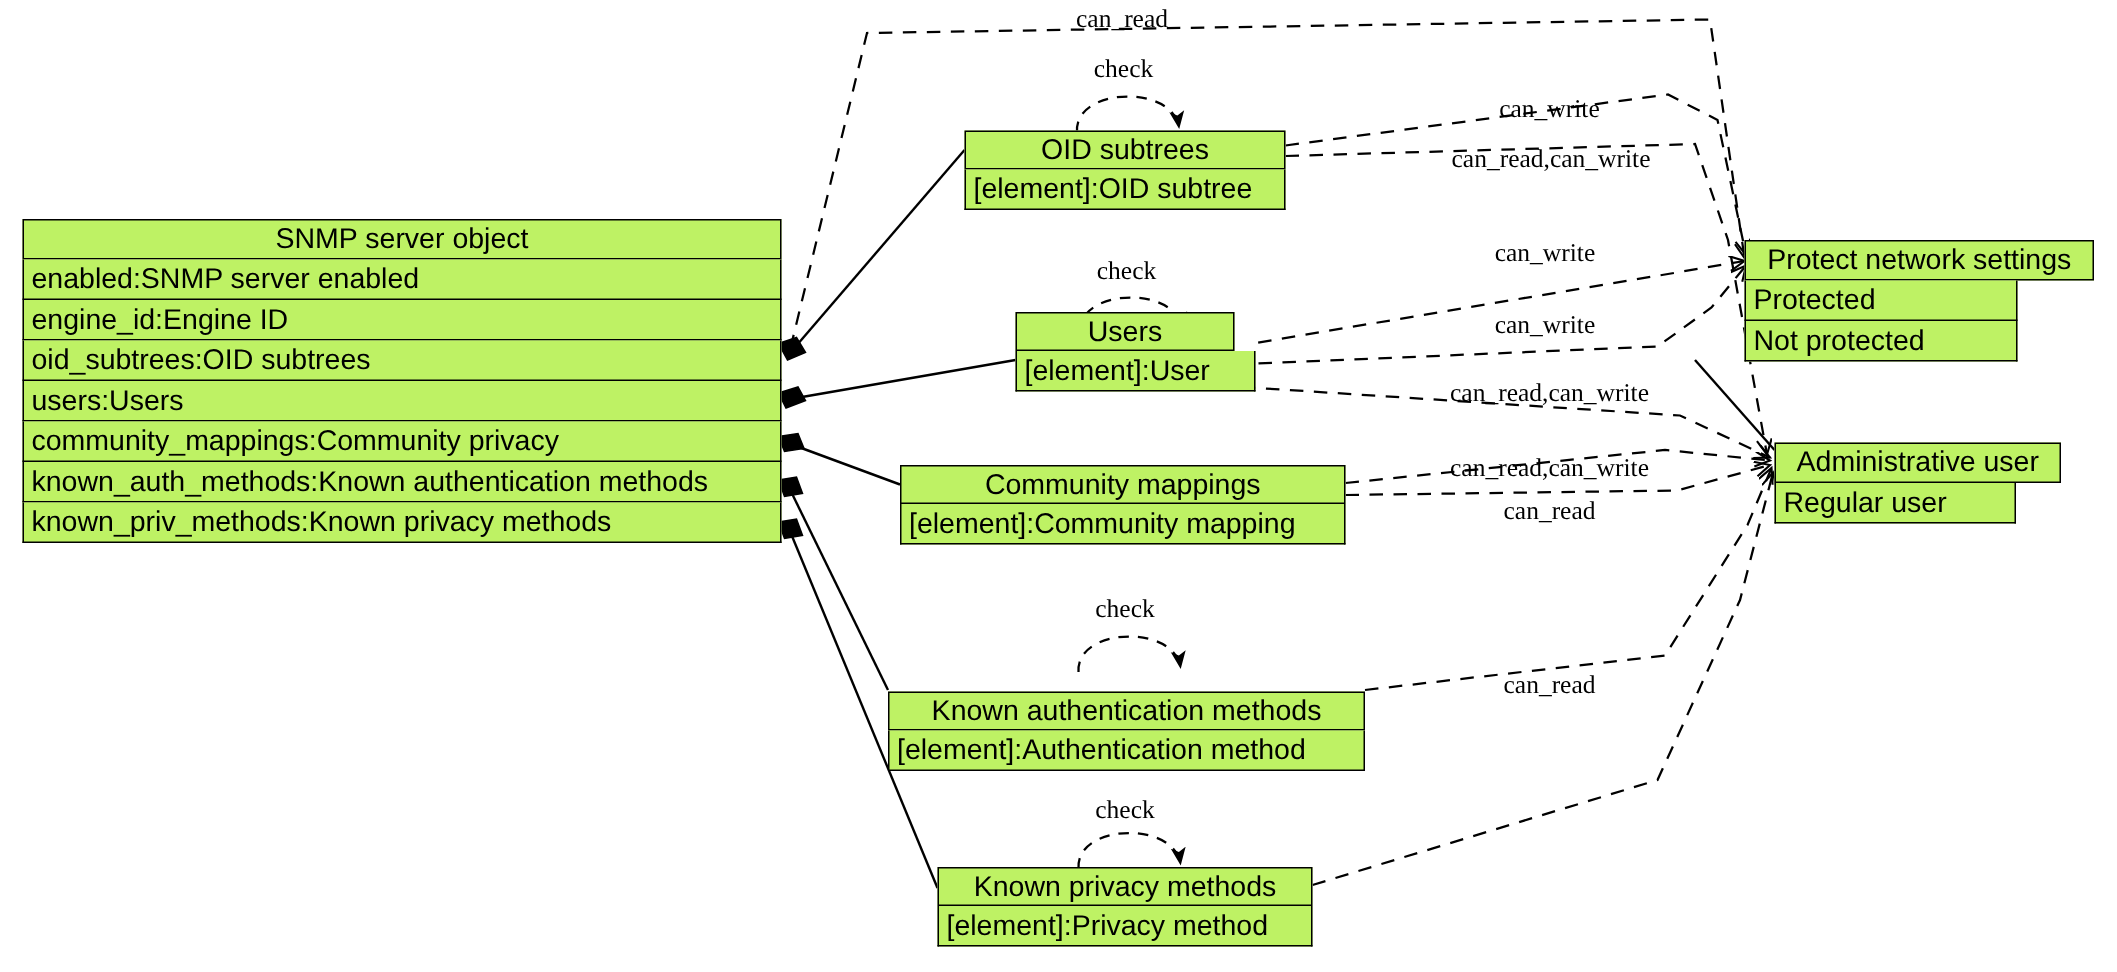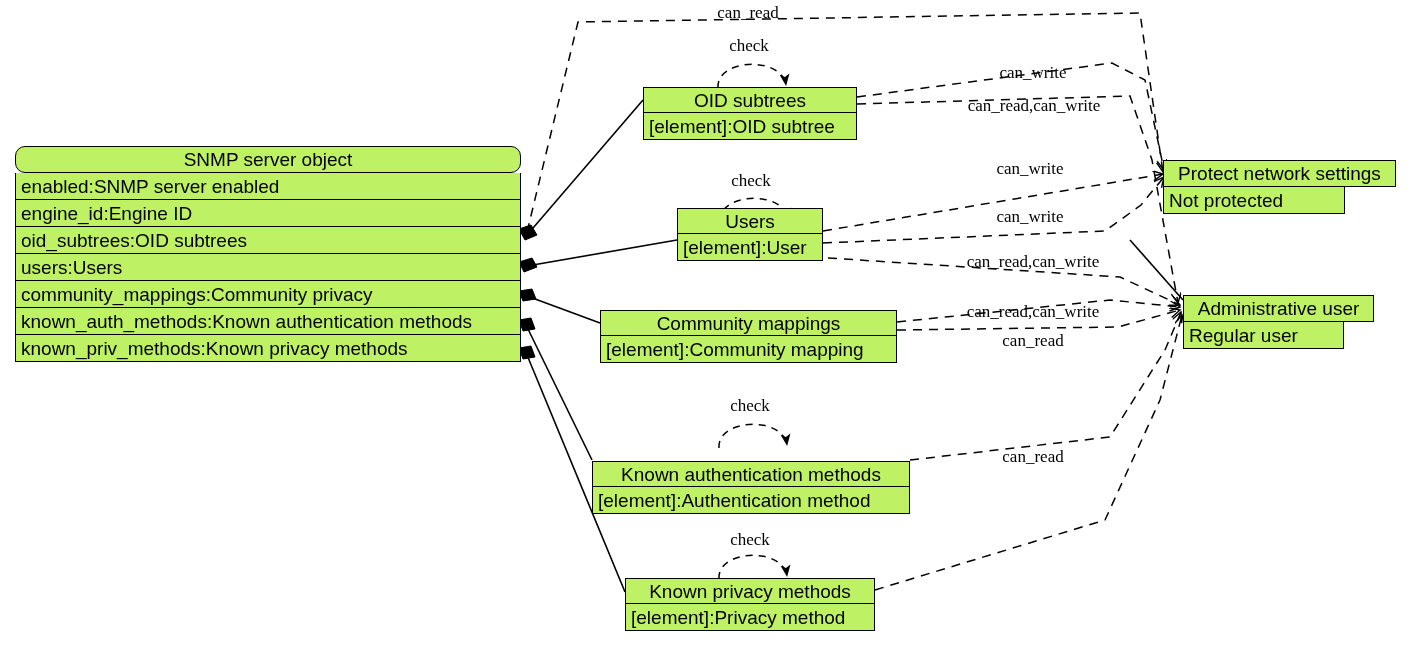--- a/index.html
+++ b/index.html
@@ -77,51 +77,52 @@
       <path marker-end="url(#arrowOpen)" d="M875,590 L1105,520 L1160,400 L1182,315"></path>
     </g>
 
     <g stroke="#000" stroke-width="1.6" fill="none">
       <path d="M1130,240 L1183,300"></path>
     </g>
   </svg>
 
   <div id="boxes">
       <div class="uml-box" style="left: 15px; top: 146px;">
-        <div class="uml-row row-title" style="width: 506px; height: 27px; border-radius: 10px;">SNMP server object</div>
+        <div class="uml-row row-title" style="width: 506px; height: 27px;">SNMP server object</div>
         <div class="uml-row row-attr" style="width: 506px; height: 27px;">enabled:SNMP server enabled</div>
         <div class="uml-row row-attr" style="width: 506px; height: 27px;">engine_id:Engine ID</div>
         <div class="uml-row row-attr" style="width: 506px; height: 27px;">oid_subtrees:OID subtrees</div>
         <div class="uml-row row-attr" style="width: 506px; height: 27px;">users:Users</div>
         <div class="uml-row row-attr" style="width: 506px; height: 27px;">community_mappings:Community privacy</div>
         <div class="uml-row row-attr" style="width: 506px; height: 27px;">known_auth_methods:Known authentication methods</div>
         <div class="uml-row row-attr" style="width: 506px; height: 27px;">known_priv_methods:Known privacy methods</div>
       </div>
       <div class="uml-box" style="left: 643px; top: 87px;">
         <div class="uml-row row-title" style="width: 214px; height: 26px;">OID subtrees</div>
         <div class="uml-row row-attr" style="width: 214px; height: 27px;">[element]:OID subtree</div>
       </div>
       <div class="uml-box" style="left: 677px; top: 208px;">
         <div class="uml-row row-title" style="width: 146px; height: 26px;">Users</div>
-        <div class="uml-row row-attr" style="width: 146px; height: 27px;">[element]:User</div>
+        <div class="uml-row row-attr" style="width: 160px; height: 27px;">[element]:User</div>
       </div>
       <div class="uml-box" style="left: 600px; top: 310px;">
         <div class="uml-row row-title" style="width: 297px; height: 26px;">Community mappings</div>
         <div class="uml-row row-attr" style="width: 297px; height: 27px;">[element]:Community mapping</div>
       </div>
       <div class="uml-box" style="left: 592px; top: 461px;">
         <div class="uml-row row-title" style="width: 318px; height: 26px;">Known authentication methods</div>
         <div class="uml-row row-attr" style="width: 318px; height: 27px;">[element]:Authentication method</div>
       </div>
       <div class="uml-box" style="left: 625px; top: 578px;">
         <div class="uml-row row-title" style="width: 250px; height: 26px;">Known privacy methods</div>
         <div class="uml-row row-attr" style="width: 250px; height: 27px;">[element]:Privacy method</div>
       </div>
       <div class="uml-box" style="left: 1163px; top: 160px;">
         <div class="uml-row row-title" style="width: 233px; height: 27px;">Protect network settings</div>
+        <div class="uml-row row-attr" style="width: 182px; height: 27px;">Protected</div>
         <div class="uml-row row-attr" style="width: 182px; height: 27px;">Not protected</div>
       </div>
       <div class="uml-box" style="left: 1183px; top: 295px;">
         <div class="uml-row row-title" style="width: 191px; height: 27px;">Administrative user</div>
         <div class="uml-row row-attr" style="width: 161px; height: 27px;">Regular user</div>
       </div>
     </div>
 
   <div id="labels">
       <div class="edge-label" style="left: 748px; top: 13px;">can_read</div>

